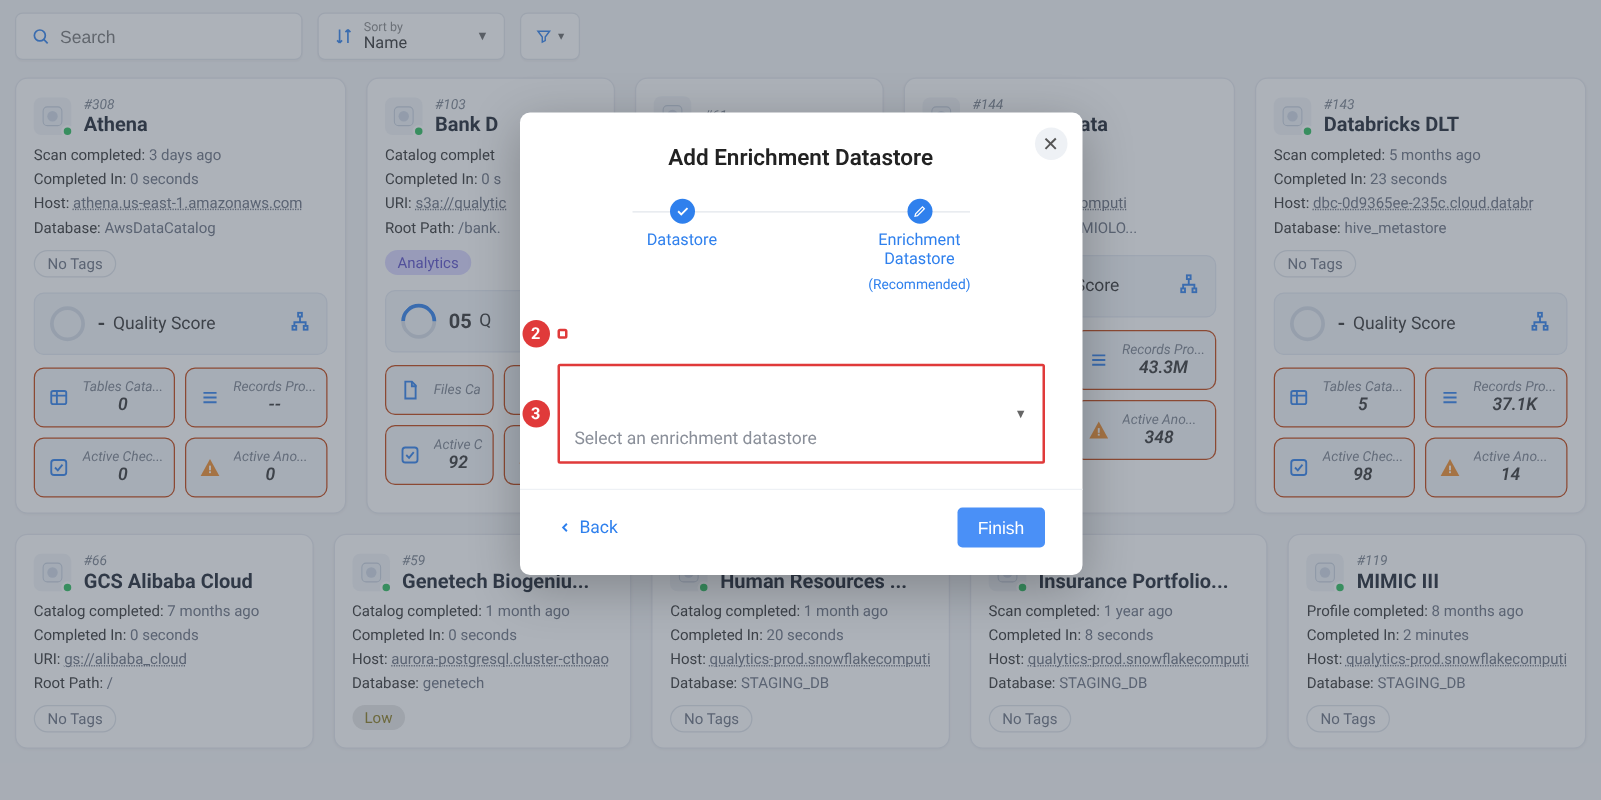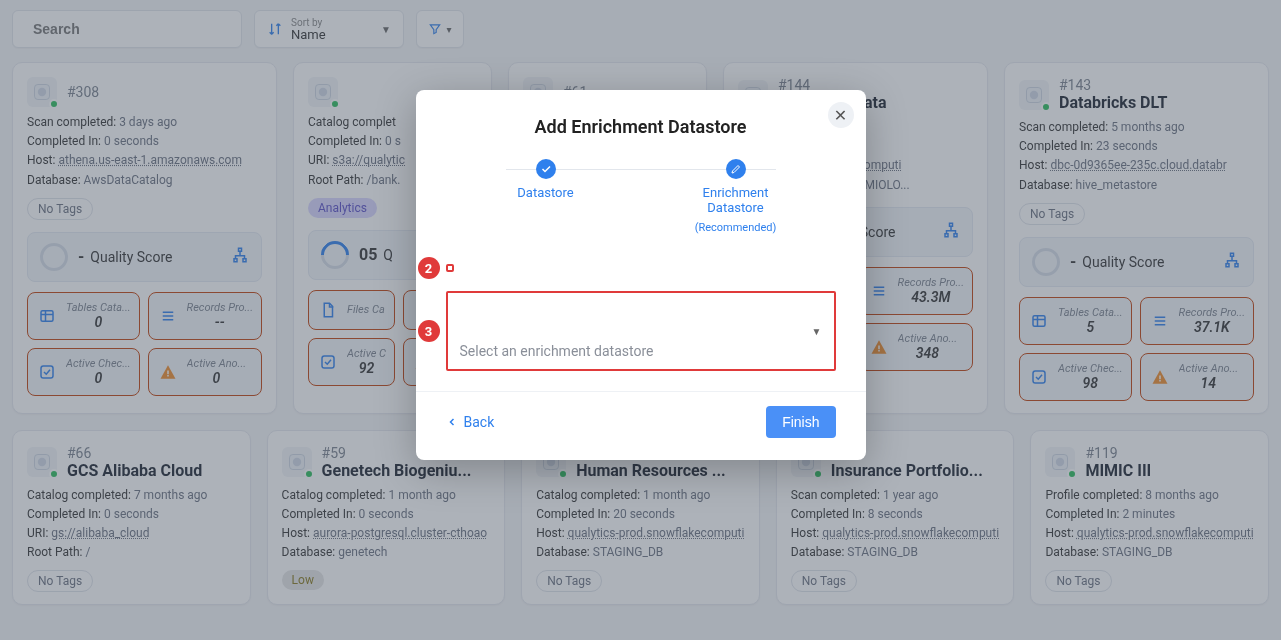--- a/index.html
+++ b/index.html
@@ -28,21 +28,20 @@
     border-radius: 6px;
     padding: 8px 12px;
     width: 230px;
     height: 38px;
     box-shadow: 0 1px 1px rgba(0,0,0,0.03);
   }
   .search-box svg { width:16px; height:16px; }
   .search-box input {
     border: none; outline: none; flex: 1; font-size: 14px; color: #0369a1;
     background: transparent;
-    font-weight: bold;
   }
   .sort-box {
     display: flex;
     align-items: center;
     gap: 10px;
     background: #fff;
     border: 1px solid #e2e6ec;
     border-radius: 6px;
     padding: 4px 12px;
     height: 38px;
@@ -83,21 +82,21 @@
     width:30px; height:30px; border-radius:6px;
     display:flex; align-items:center; justify-content:center;
     position:relative;
     background:#f2f4f8;
   }
   .ds-icon .status-dot {
     position:absolute; right:-2px; bottom:-2px; width:10px; height:10px;
     background:#2bbd5b; border-radius:50%; border:2px solid #fff;
   }
   .card-title { font-weight:700; font-size:16px; color:#1d2430; white-space:nowrap; overflow:hidden; text-overflow:ellipsis; }
-  .card-id { font-size:14px; color:#7a828e; }
+  .card-id { font-size:11px; color:#7a828e;font-style:italic; }
   .meta-line {
     font-size:12px; color:#6a7180; line-height:1.6;
     white-space:nowrap; overflow:hidden; text-overflow:ellipsis;
   }
   .meta-line .dark { color:#333; }
   .meta-line .link { color:#6a7180; text-decoration: underline dotted; }
   .tag-row { margin-top:8px; }
   .tag-pill {
     display:inline-block; padding:3px 10px; border-radius:999px;
     font-size:12px; border:1px solid #dfe3ea; color:#6a7180;
@@ -262,20 +261,21 @@
       <div class="card-head">
      <div class="ds-icon">
           <svg width="20" height="20" viewBox="0 0 24 24">
             <rect x="3" y="3" width="18" height="18" rx="4" fill="#eef2f8" stroke="#c7d0dd"></rect>
             <circle cx="12" cy="12" r="5" fill="#cfd8e6"></circle>
           </svg>
           <div class="status-dot"></div>
         </div>
      <div style="flex:1;min-width:0">
        <div class="card-id">#308</div>
+       <div class="card-title">Athena</div>
      </div>
       </div>
       <div class="meta-line"><span class="dark">Scan completed:</span> 3 days ago</div>
       <div class="meta-line"><span class="dark">Completed In:</span> 0 seconds</div>
       <div class="meta-line"><span class="dark">Host:</span> <span class="link">athena.us-east-1.amazonaws.com</span></div>
       <div class="meta-line"><span class="dark">Database:</span> AwsDataCatalog</div>
       <div class="tag-row"><span class="tag-pill ">No Tags</span></div>
       <div class="score-box">
       <div class="score-left">
           <div class="ring "></div>
@@ -344,20 +344,24 @@
     </div>
     <div class="card">
       <div class="card-head">
      <div class="ds-icon">
           <svg width="20" height="20" viewBox="0 0 24 24">
             <rect x="3" y="3" width="18" height="18" rx="4" fill="#eef2f8" stroke="#c7d0dd"></rect>
             <circle cx="12" cy="12" r="5" fill="#cfd8e6"></circle>
           </svg>
           <div class="status-dot"></div>
         </div>
+     <div style="flex:1;min-width:0">
+       <div class="card-id">#103</div>
+       <div class="card-title">Bank D</div>
+     </div>
       </div>
       <div class="meta-line"><span class="dark">Catalog complet</span> </div>
       <div class="meta-line"><span class="dark">Completed In:</span> 0 s</div>
       <div class="meta-line"><span class="dark">URI:</span> <span class="link">s3a://qualytic</span></div>
       <div class="meta-line"><span class="dark">Root Path:</span> /bank.</div>
       <div class="tag-row"><span class="tag-pill analytics">Analytics</span></div>
       <div class="score-box">
       <div class="score-left">
           <div class="ring partial"></div>
       <div class="score-text">

